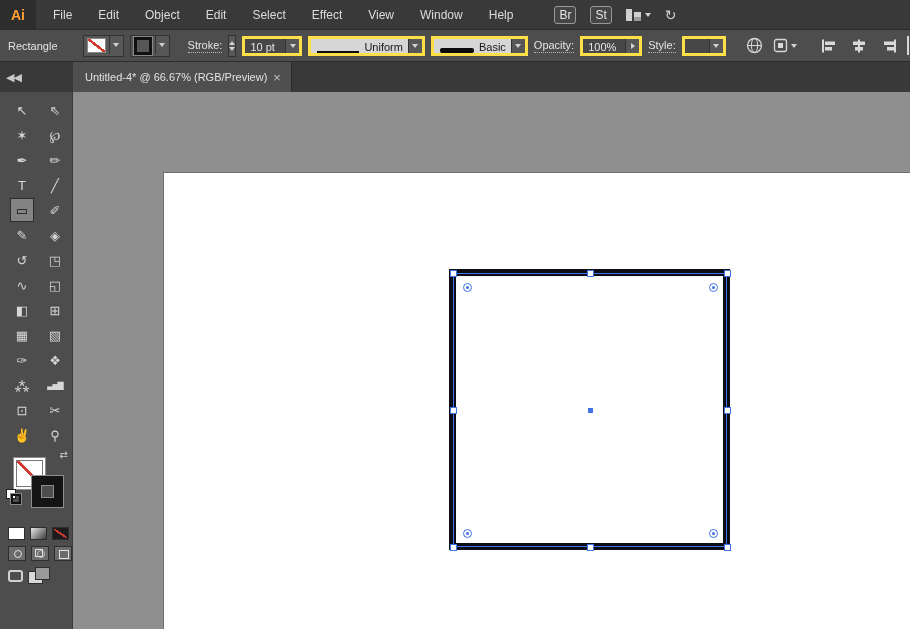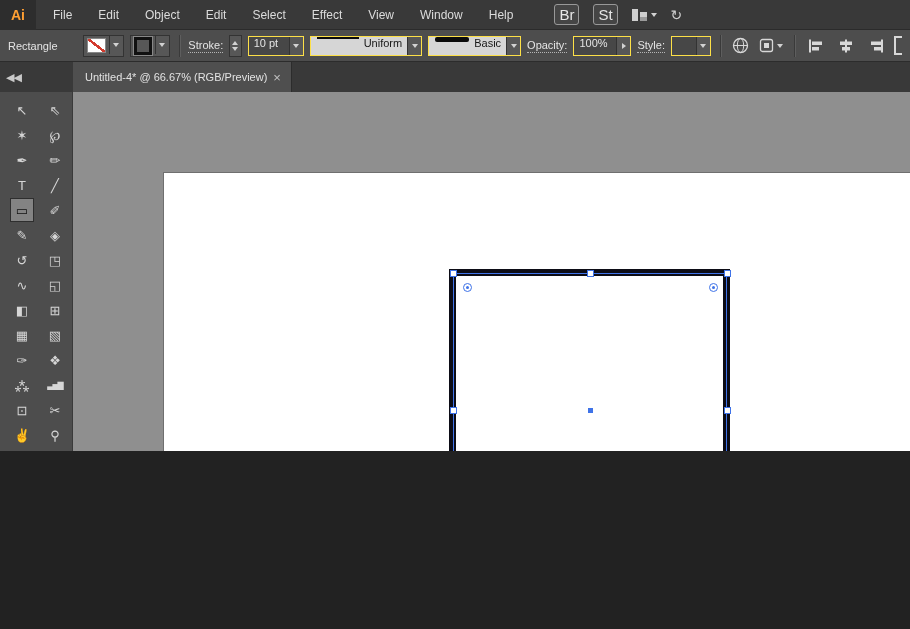--- a/index.html
+++ b/index.html
@@ -1,29 +1,29 @@
 <!DOCTYPE html>
 <html style="--selection-blue: #3f73e8; --shape-stroke: #0c0c16; --accent-orange: #ff9f33; --canvas-gray: #8f8f8f; --none-red: #d23b2e;"><head>
 <meta charset="utf-8">
 <style>
   html,body{margin:0;padding:0;background:#222;}
-  .app{position:relative;width:910px;height:451px;overflow:hidden;
+  .app{position:relative;width:910px;height:629px;overflow:hidden;
        font-family:"Liberation Sans",sans-serif;background:#4d4d4d;
        -webkit-font-smoothing:antialiased;}
 
   
   .menubar{position:absolute;left:0;top:0;width:910px;height:30px;background:#393939;
            display:flex;align-items:center;color:#dcdcdc;font-size:12px;border-bottom:1px solid #2b2b2b;box-sizing:border-box;}
   .logo{width:36px;height:30px;background:#2d2d2d;color:var(--accent-orange,#ff9f33);
         font-weight:bold;font-size:14px;display:flex;align-items:center;justify-content:center;}
   .menus{display:flex;align-items:flex-start;gap:0;margin-left:4px;}
   .menu-item{padding:0 13px;height:30px;display:flex;align-items:center;cursor:default;}
   .mb-right{display:flex;align-items:center;gap:14px;margin-left:28px;}
   .badge{border:1px solid #989898;border-radius:3px;background:#454545;color:#e6e6e6;
-         font-size:15px;padding:2px 4px;line-height:1;}
+         font-size:12px;padding:2px 4px;line-height:1;}
   .ws-icon{display:flex;align-items:center;gap:4px;}
   .ws-grid{width:15px;height:12px;background:
       linear-gradient(#cfcfcf,#cfcfcf) left/6px 12px no-repeat,
       linear-gradient(#cfcfcf,#cfcfcf) right/7px 5px no-repeat,
       linear-gradient(#9a9a9a,#9a9a9a) right bottom/7px 5px no-repeat;}
   .sync{font-size:14px;color:#cfcfcf;}
 
   
   .controlbar{position:absolute;left:0;top:30px;width:910px;height:32px;background:#4d4d4d;
               border-bottom:1px solid #2c2c2c;display:flex;align-items:center;gap:6px;
@@ -37,21 +37,21 @@
   .caret-right{width:0;height:0;border-top:3px solid transparent;border-bottom:3px solid transparent;
                border-left:4px solid #d2d2d2;display:inline-block;}
   .swatch-btn{display:flex;align-items:center;border:1px solid #333;background:#575757;height:20px;cursor:pointer;}
   .swatch-btn .cbox{width:13px;height:18px;display:flex;align-items:center;justify-content:center;border-left:1px solid #333;align-self:stretch;}
   .fill-mini{width:17px;height:13px;background:#fff;margin:0 3px;position:relative;border:1px solid #888;}
   .fill-mini::after{content:"";position:absolute;inset:0;
        background:linear-gradient(to top right,transparent 44%,#d23b2e 44%,#d23b2e 56%,transparent 56%);}
   .stroke-mini{width:12px;height:12px;border:3px solid #111;background:#575757;margin:0 3px;box-sizing:content-box;outline:1px solid #888;}
   .stepper{width:13px;height:20px;border:1px solid #333;background:#575757;display:flex;flex-direction:column;
            align-items:center;justify-content:center;gap:2px;cursor:pointer;}
-  .combo{display:flex;align-items:flex-start;border:1px solid #fde047;background:#474747;height:20px;box-sizing:border-box;cursor:pointer;}
+  .combo{display:flex;align-items:flex-end;border:3px solid #fde047;background:#474747;height:20px;box-sizing:border-box;cursor:pointer;}
   .combo .val{padding:0 5px;white-space:nowrap;}
   .combo .cbox{width:13px;align-self:stretch;display:flex;align-items:center;justify-content:center;border-left:1px solid #333;background:#575757;}
   .combo-light{background:#d6d6d6;color:#161616;}
   .line-prev{height:2px;background:#0b0b0b;margin-left:6px;}
   .line-prev.thick{height:5px;border-radius:2px;}
   .vsep{width:1px;height:22px;background:#3a3a3a;box-shadow:1px 0 0 #5e5e5e;margin:0 3px;}
   .icon-btn{display:flex;align-items:center;gap:3px;cursor:pointer;padding:2px;}
   .align-btn{cursor:pointer;padding:2px 4px;}
   .clip-icon{margin-left:2px;width:8px;height:15px;border:2px solid #d8d8d8;border-right:none;}
 

